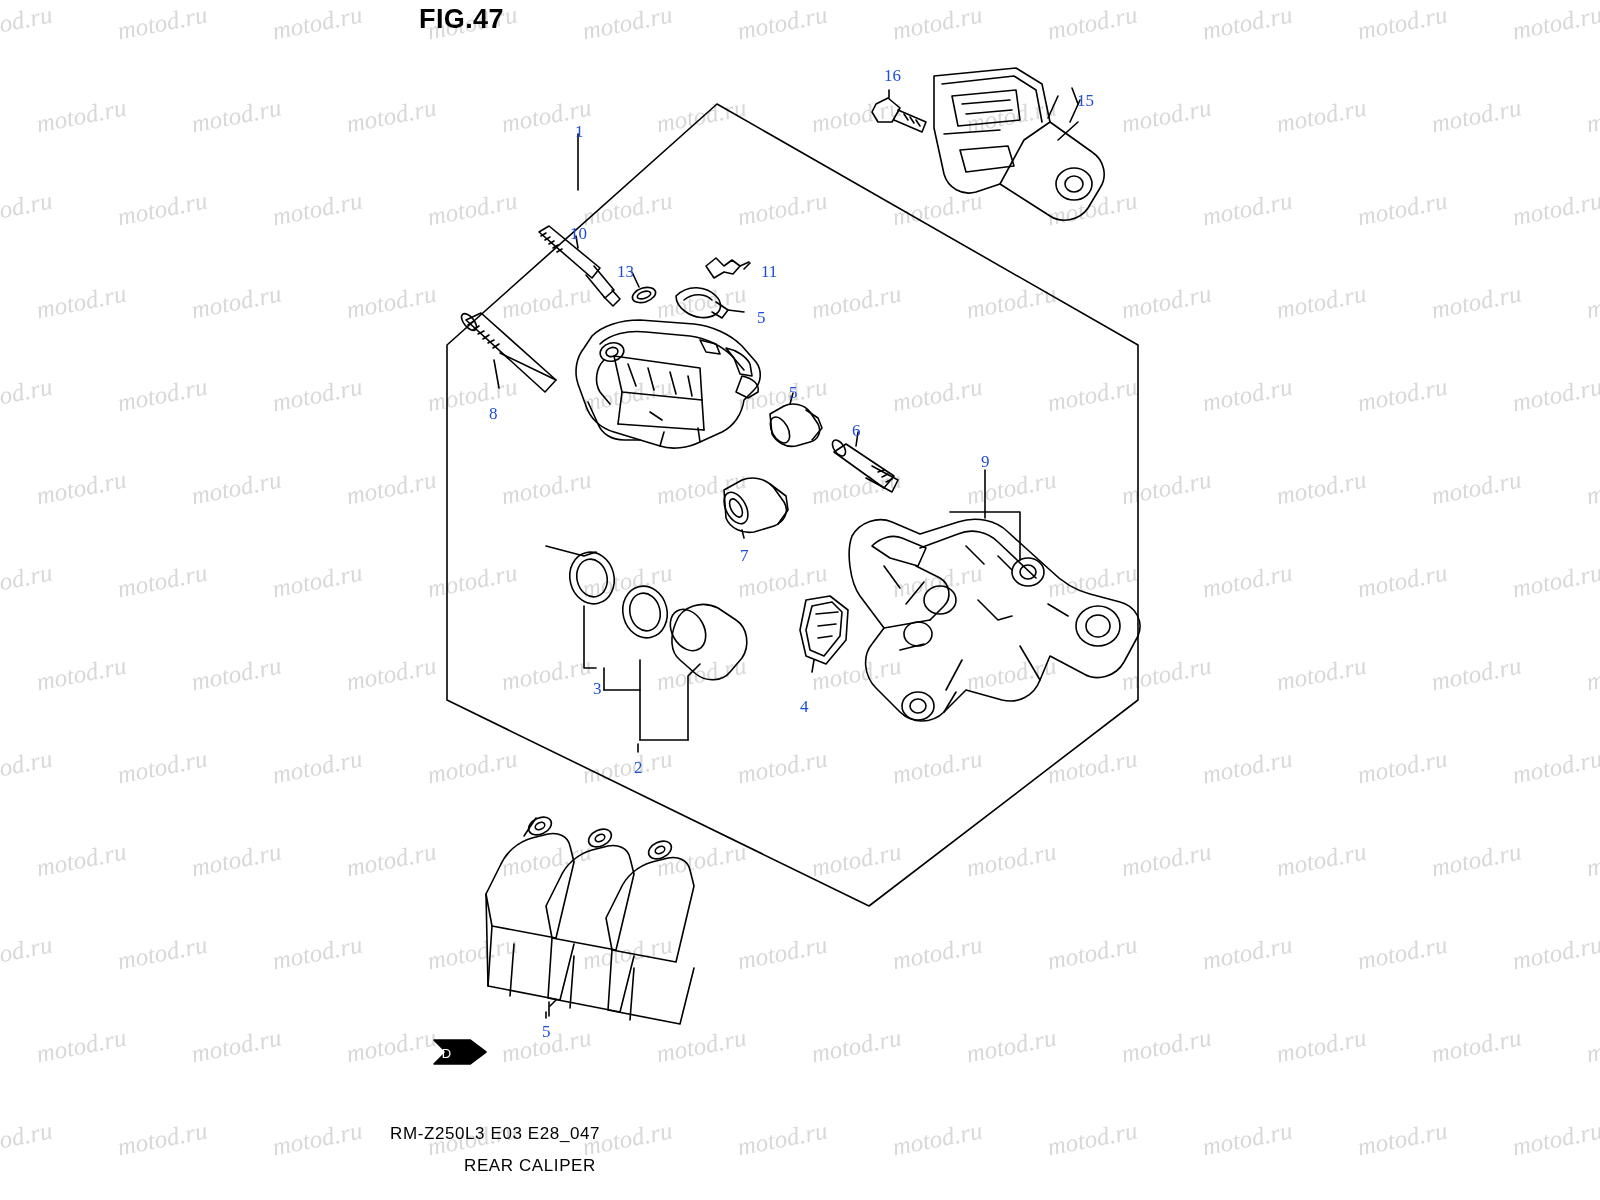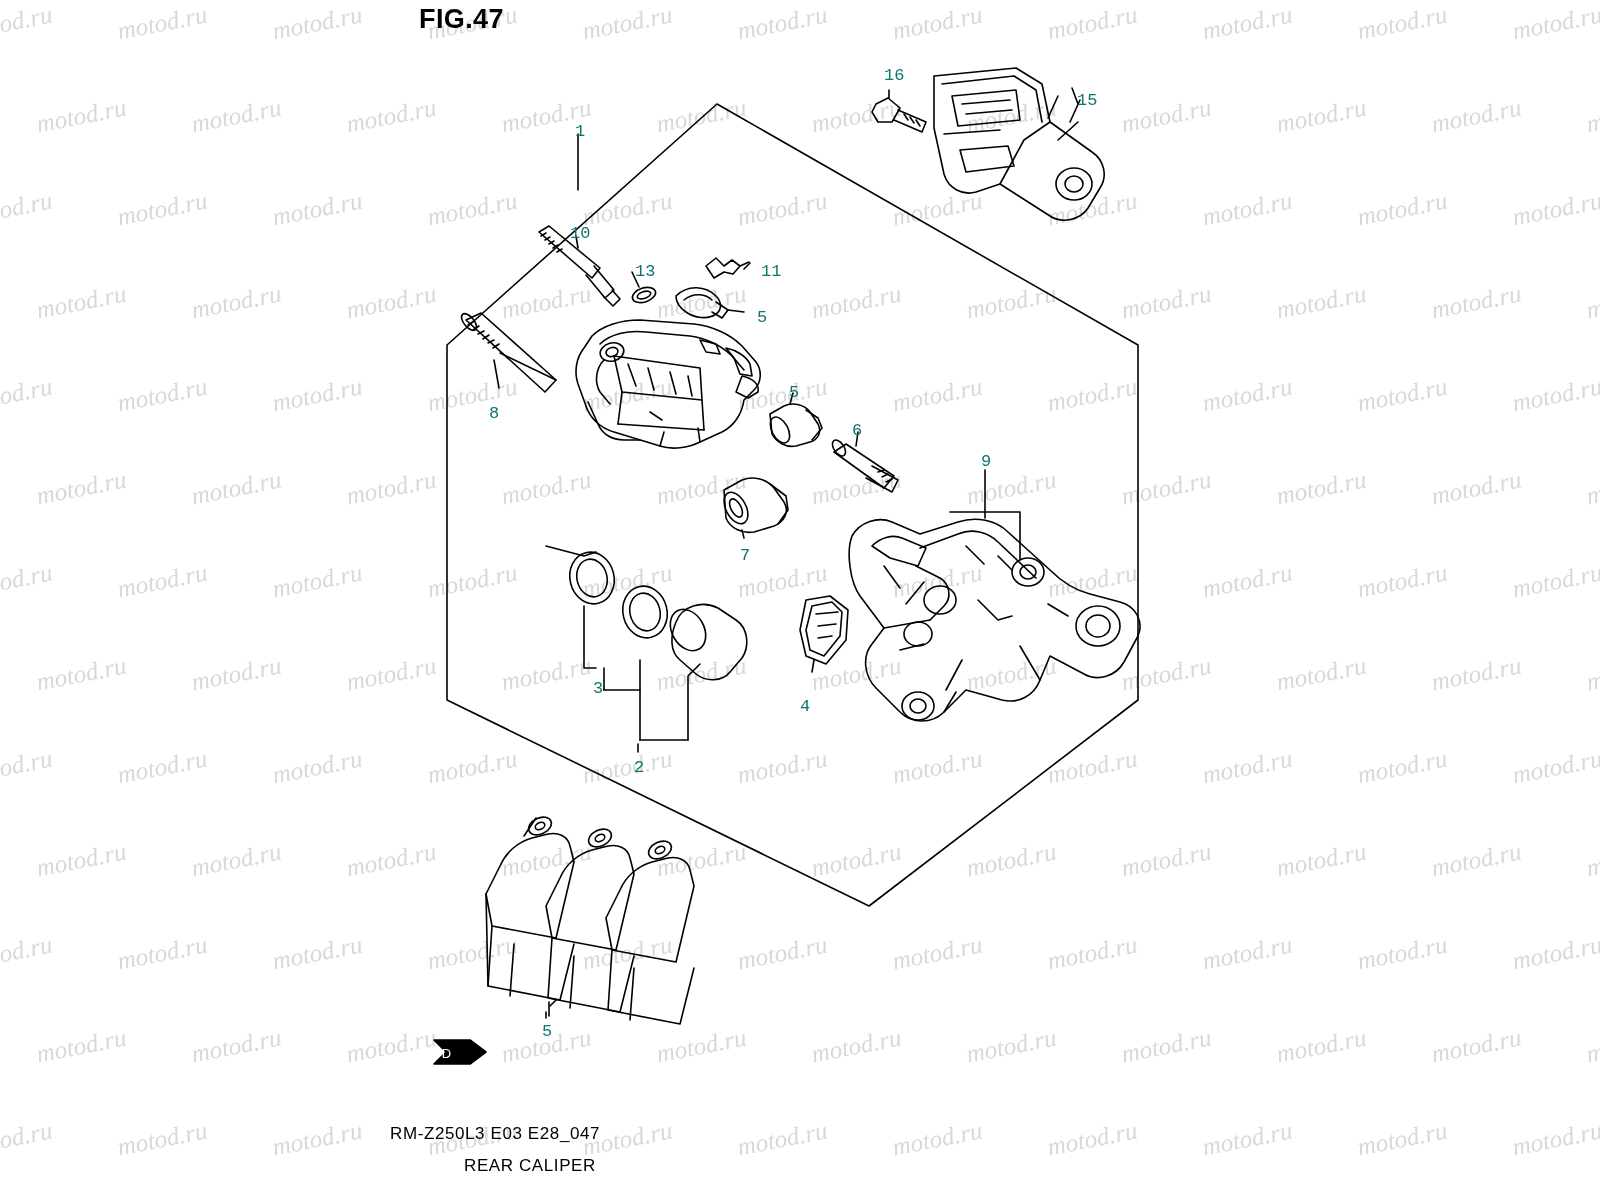--- a/index.html
+++ b/index.html
@@ -62,22 +62,22 @@
   }
   
   #drawing {
     position: absolute;
     inset: 0;
     z-index: 6;
   }
   .callout {
     position: absolute;
     font-size: 17px;
-    font-family: Liberation Mono, monospace;
-    color: #0f766e;
+    font-family: Liberation Serif, serif;
+    color: #1d4ed8;
     z-index: 9;
   }
   #fwd-label {
     position: absolute;
     left: 421px;
     top: 1046px;
     font-size: 13px;
     font-weight: normal;
     color: #ffffff;
     z-index: 9;
@@ -428,21 +428,21 @@
       <div class="callout" style="left: 593px; top: 679px;">3</div>
       <div class="callout" style="left: 800px; top: 697px;">4</div>
       <div class="callout" style="left: 789px; top: 383px;">5</div>
       <div class="callout" style="left: 852px; top: 421px;">6</div>
       <div class="callout" style="left: 740px; top: 546px;">7</div>
       <div class="callout" style="left: 489px; top: 404px;">8</div>
       <div class="callout" style="left: 981px; top: 452px;">9</div>
       <div class="callout" style="left: 570px; top: 224px;">10</div>
       <div class="callout" style="left: 761px; top: 262px;">11</div>
       <div class="callout" style="left: 757px; top: 308px;">5</div>
-      <div class="callout" style="left: 635px; top: 262px;">13</div>
+      <div class="callout" style="left: 617px; top: 262px;">13</div>
       <div class="callout" style="left: 542px; top: 1022px;">5</div>
       <div class="callout" style="left: 1077px; top: 91px;">15</div>
       <div class="callout" style="left: 884px; top: 66px;">16</div>
     </div>
 
   <div id="fig-title">FIG.47</div>
   <div id="model-code">RM-Z250L3 E03 E28_047</div>
   <div id="section-name">REAR CALIPER</div>
   <div id="fwd-label">FWD</div>
 

